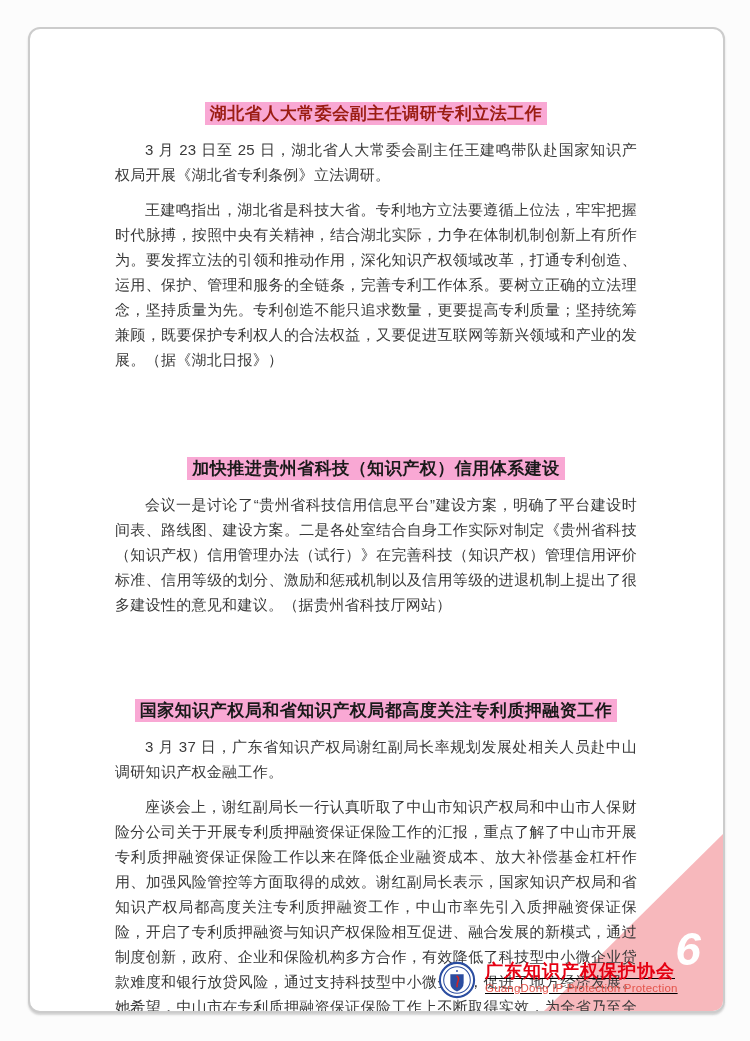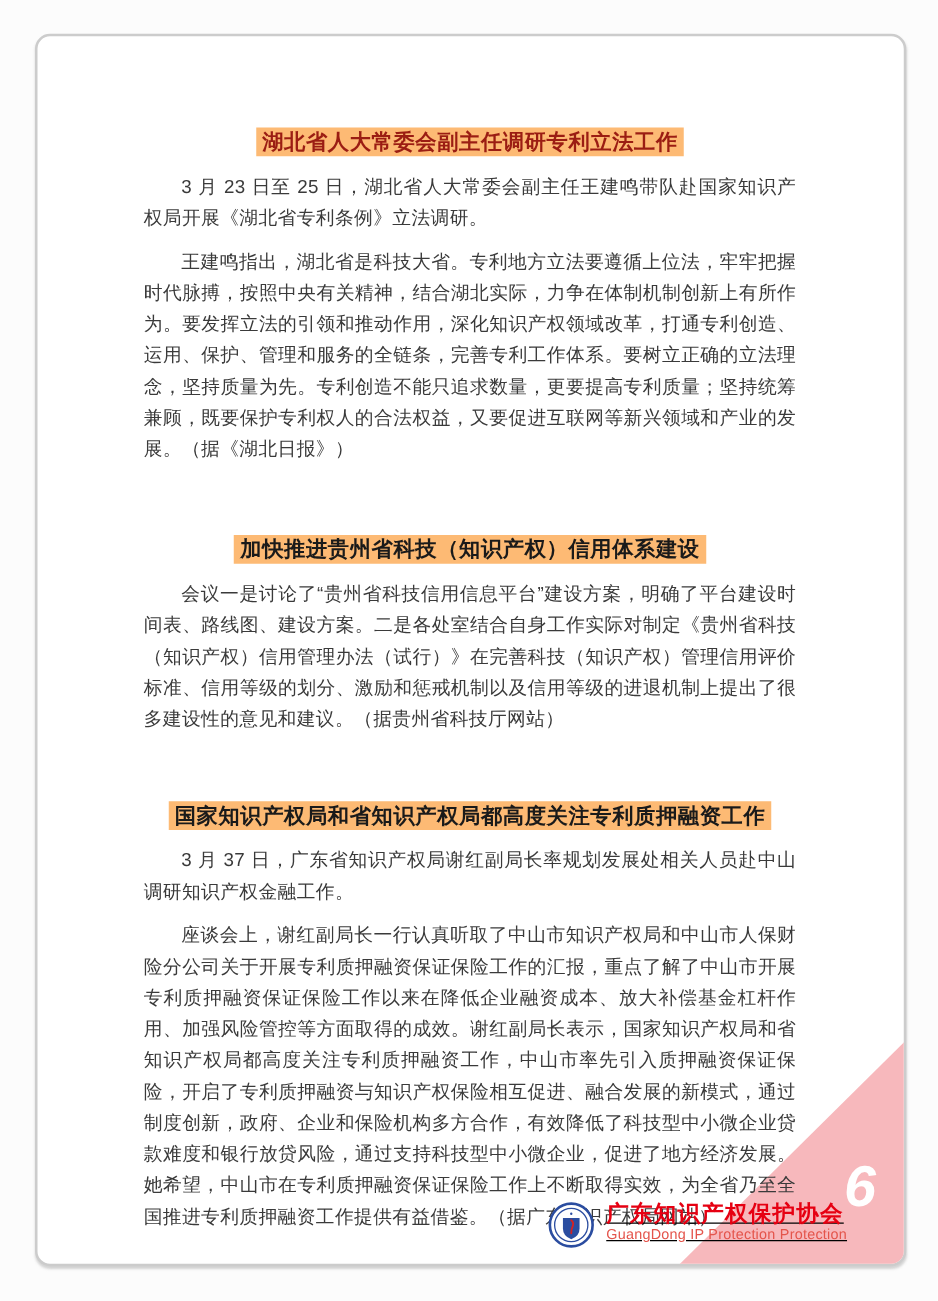--- a/index.html
+++ b/index.html
@@ -31,28 +31,28 @@
     position:relative;
     padding:73px 86px 0 85px;
     z-index:2;
   }
   .section { margin:0; }
   .section + .section { margin-top:56px; }
   .section.third { margin-top:53px; }
   .heading-row { text-align:center; margin:0 0 12px 0; }
   .hl {
     display:inline-block;
-    background:#fdba74;
+    background:#f9a8d4;
     font-size:17px; font-weight:bold;
     line-height:21px;
     padding:1px 5px;
     letter-spacing:.5px;
   }
   .hl.first { color:#9b1d13; }
-  .hl.rest  { color:#1a1a1a; }
+  .hl.rest  { color:#1a1a1a;margin-top:29px; }
   .body-p {
     font-size:15px; line-height:25px;
     color:#3a3a3a;
     text-align:justify;
     text-indent:2em;
     margin:0 0 10px 0;
     letter-spacing:.3px;
   }
   .page-number {
     position:absolute;

